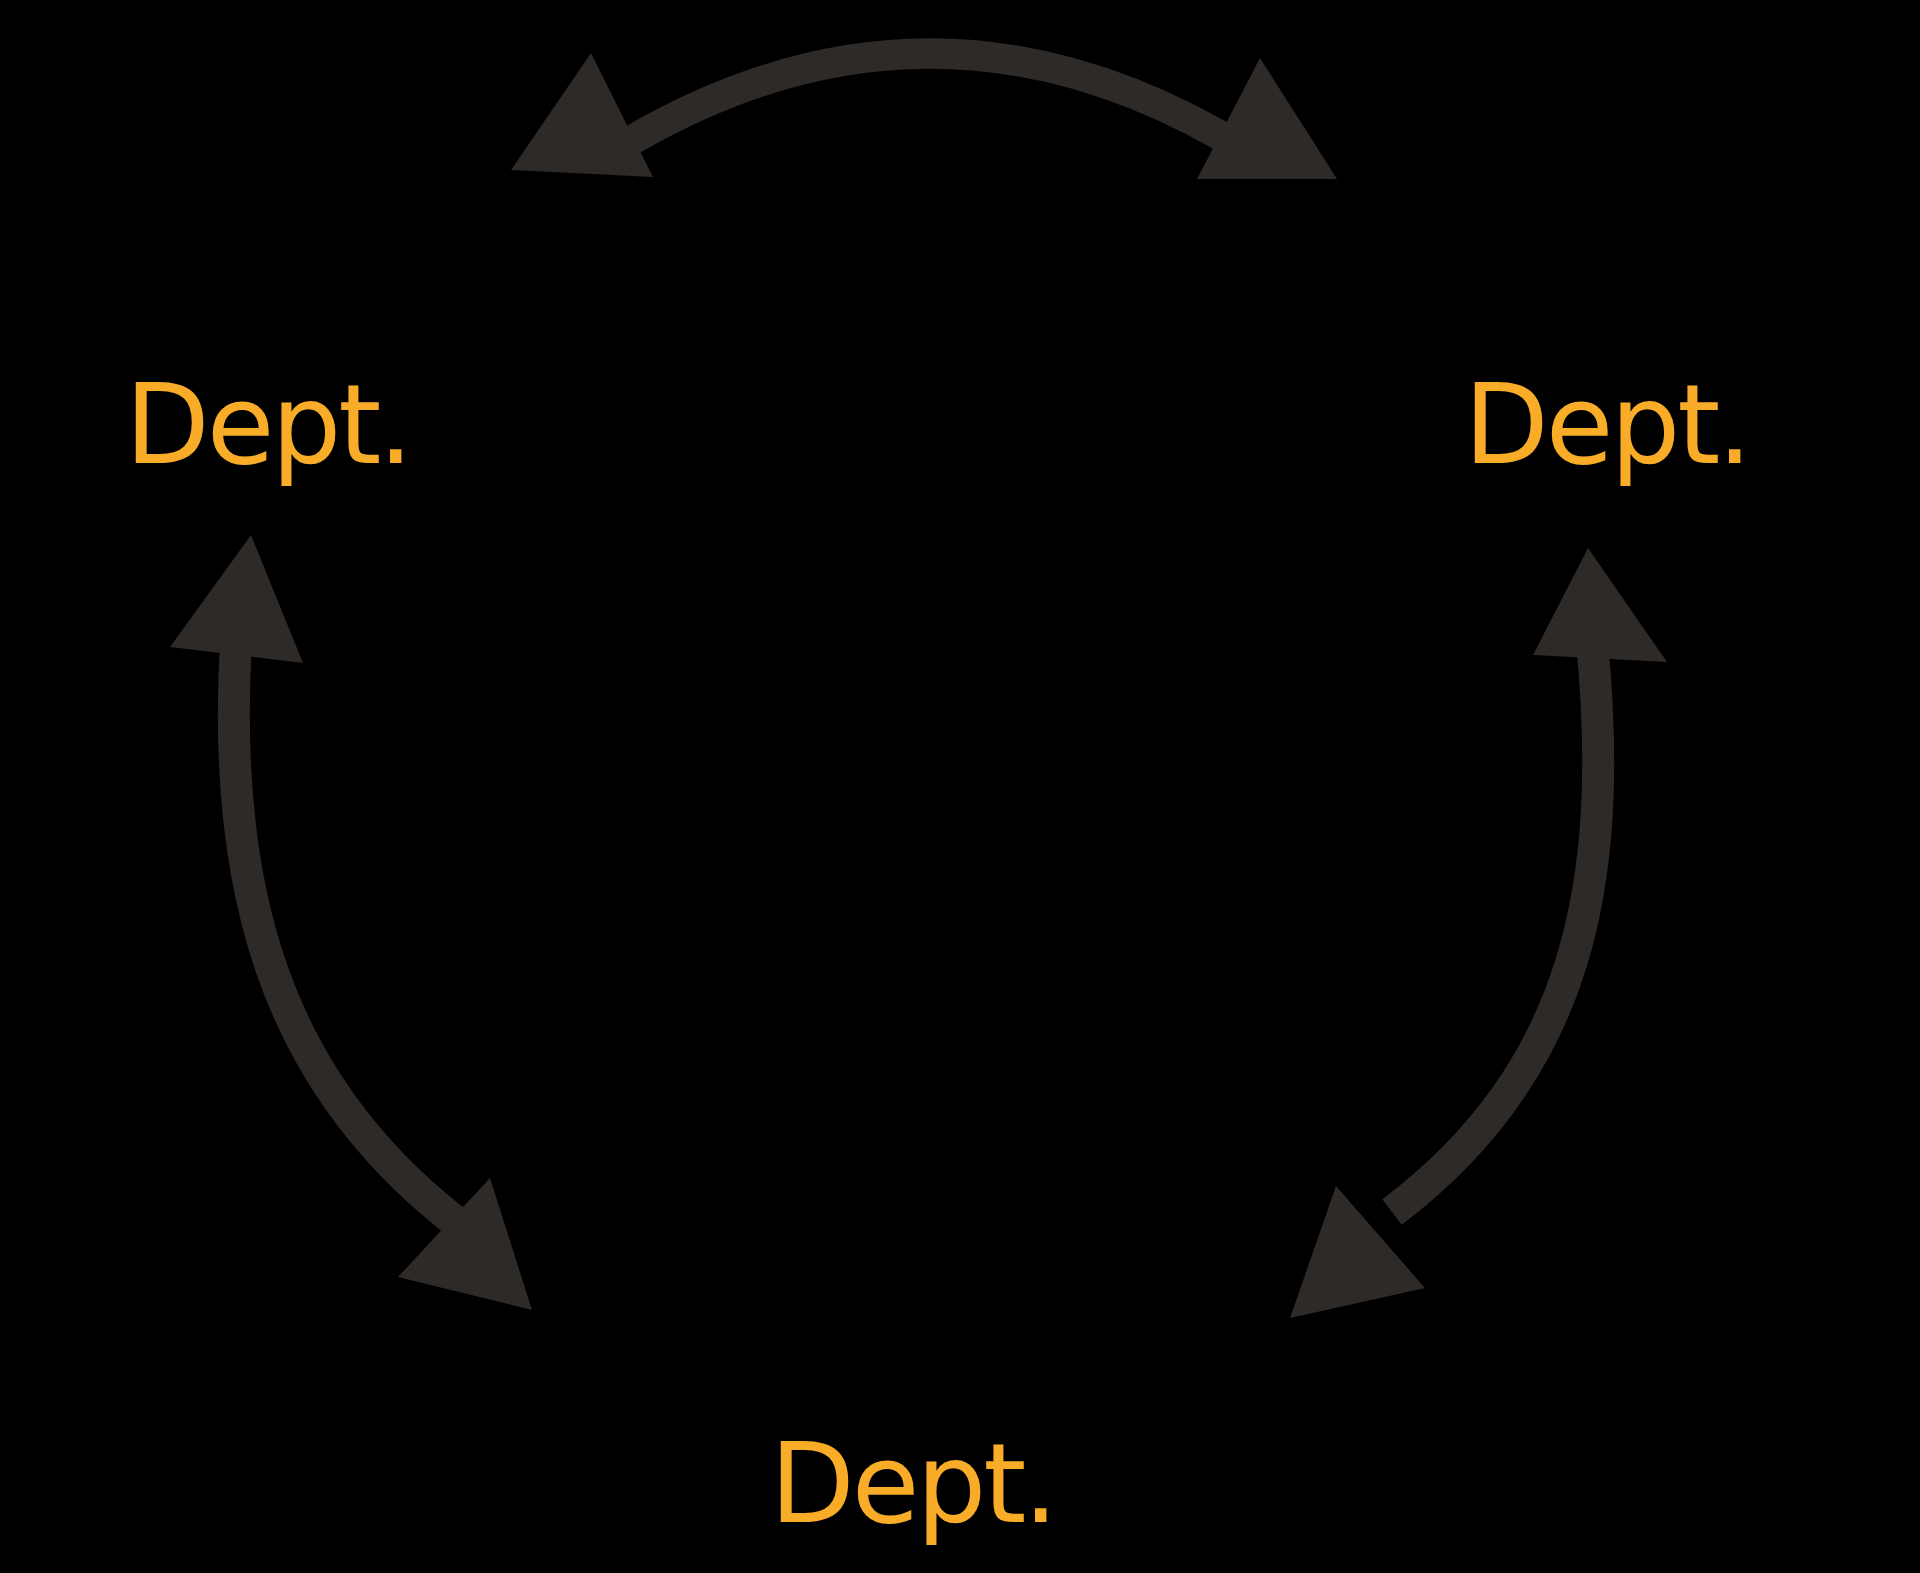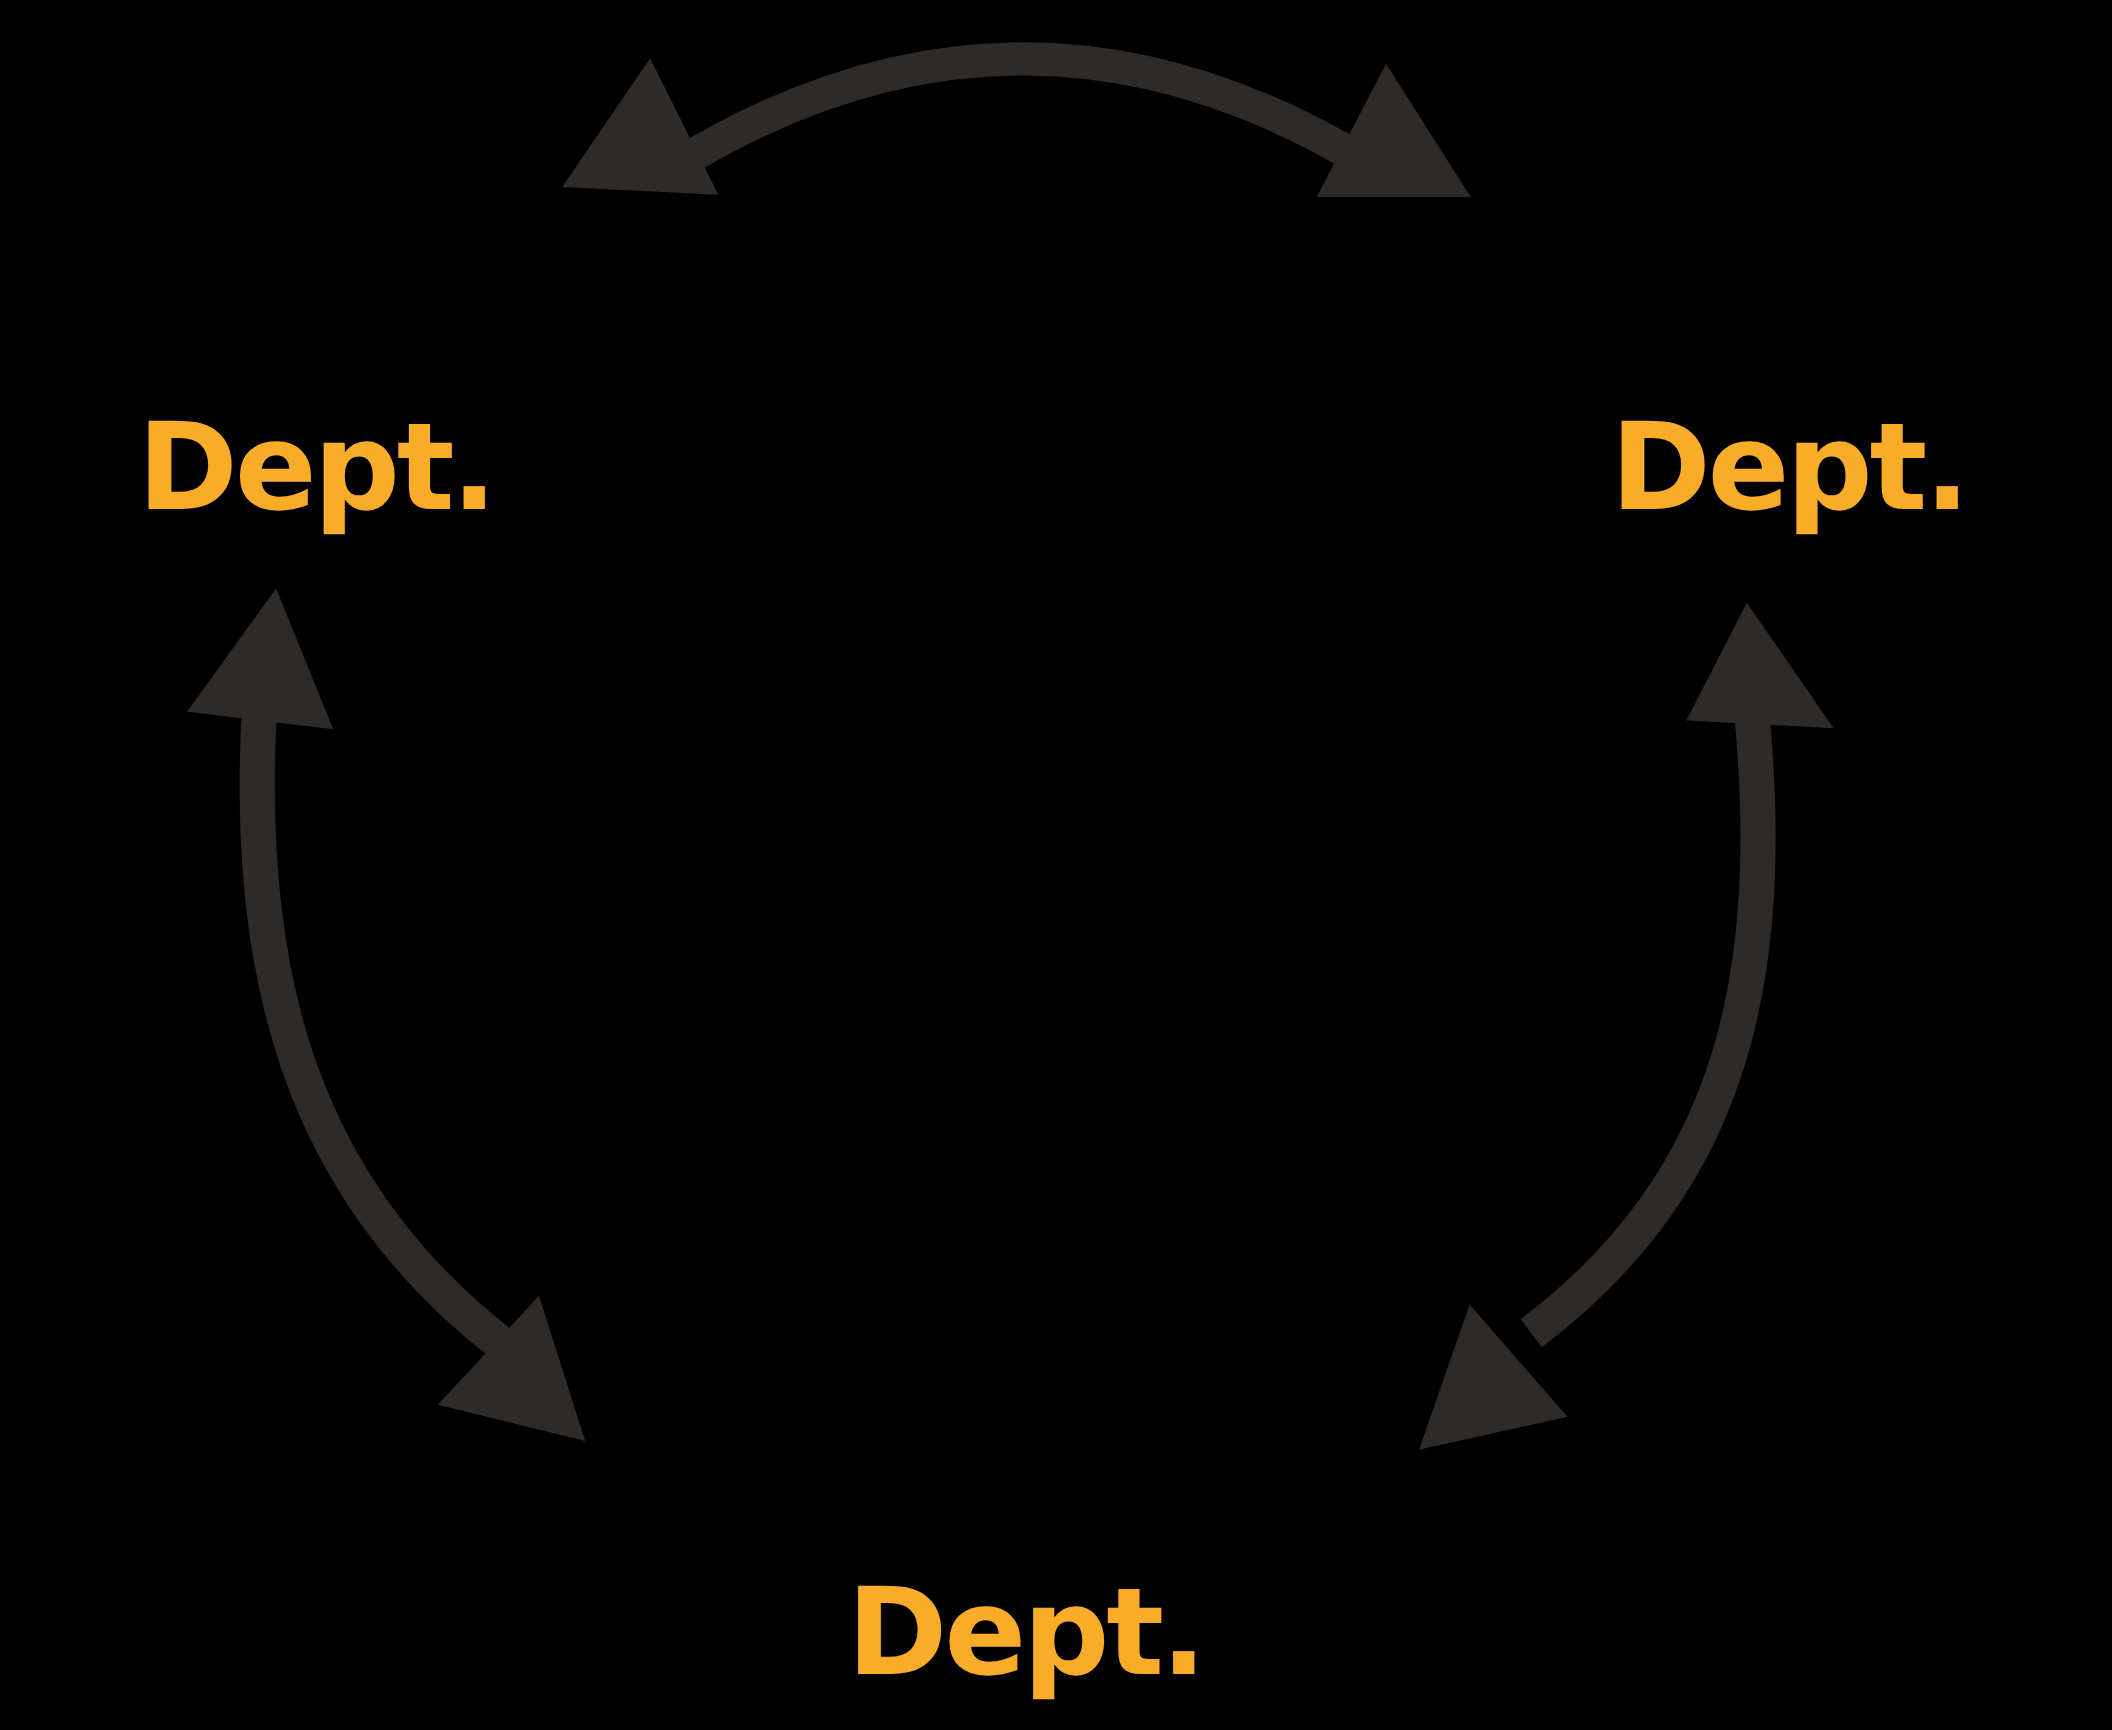--- a/index.html
+++ b/index.html
@@ -29,21 +29,21 @@
     fill: none;
     stroke: var(--arrow);
     stroke-width: 32;
     stroke-linecap: butt;
   }
   .shaft-top { stroke-width: 30; }
   .head { fill: var(--arrow); stroke: none; }
   .dept {
     position: absolute;
     color: var(--label);
-    font-weight: 700;
+    font-weight: 400;
     font-size: 110px;
     line-height: 1;
     letter-spacing: -3px;
     white-space: nowrap;
   }
   .dept-left   { left: 125px;  top: 370px; }
   .dept-right  { left: 1464px; top: 370px; }
   .dept-bottom { left: 770px;  top: 1429px; }
 </style>
 </head>

